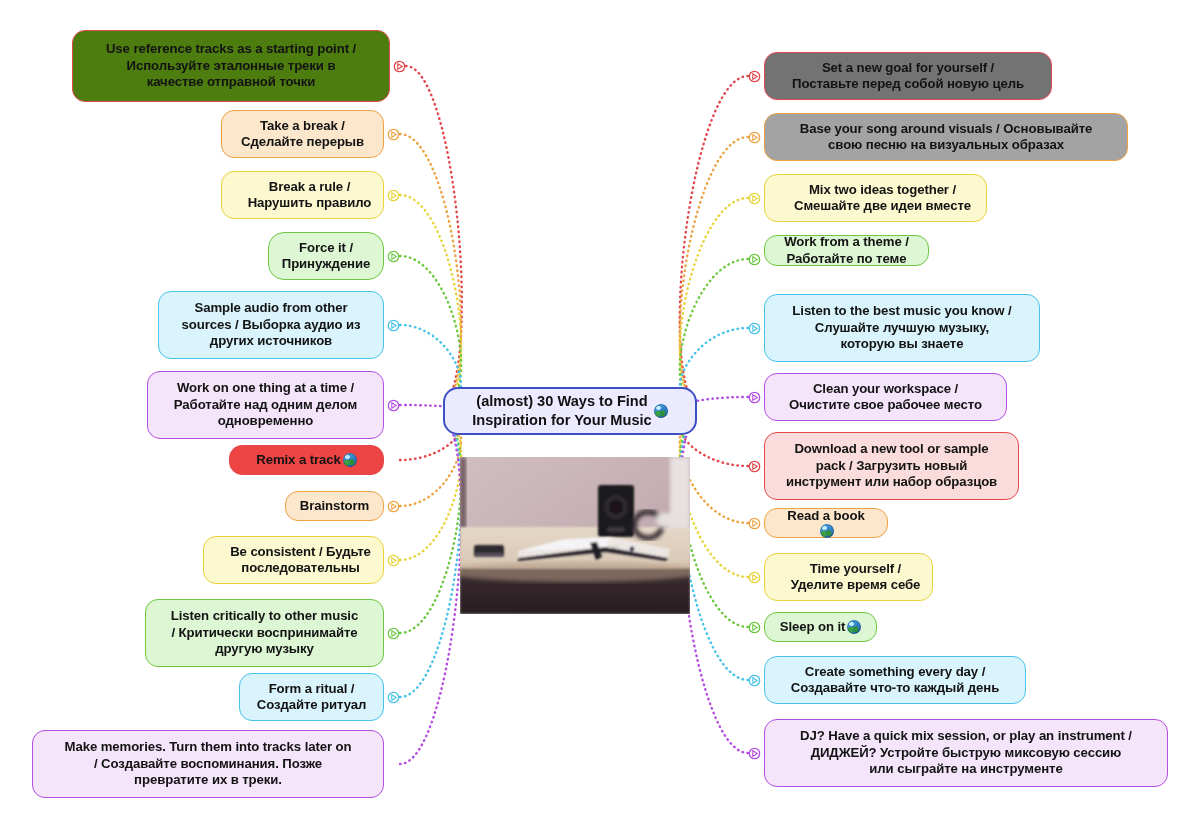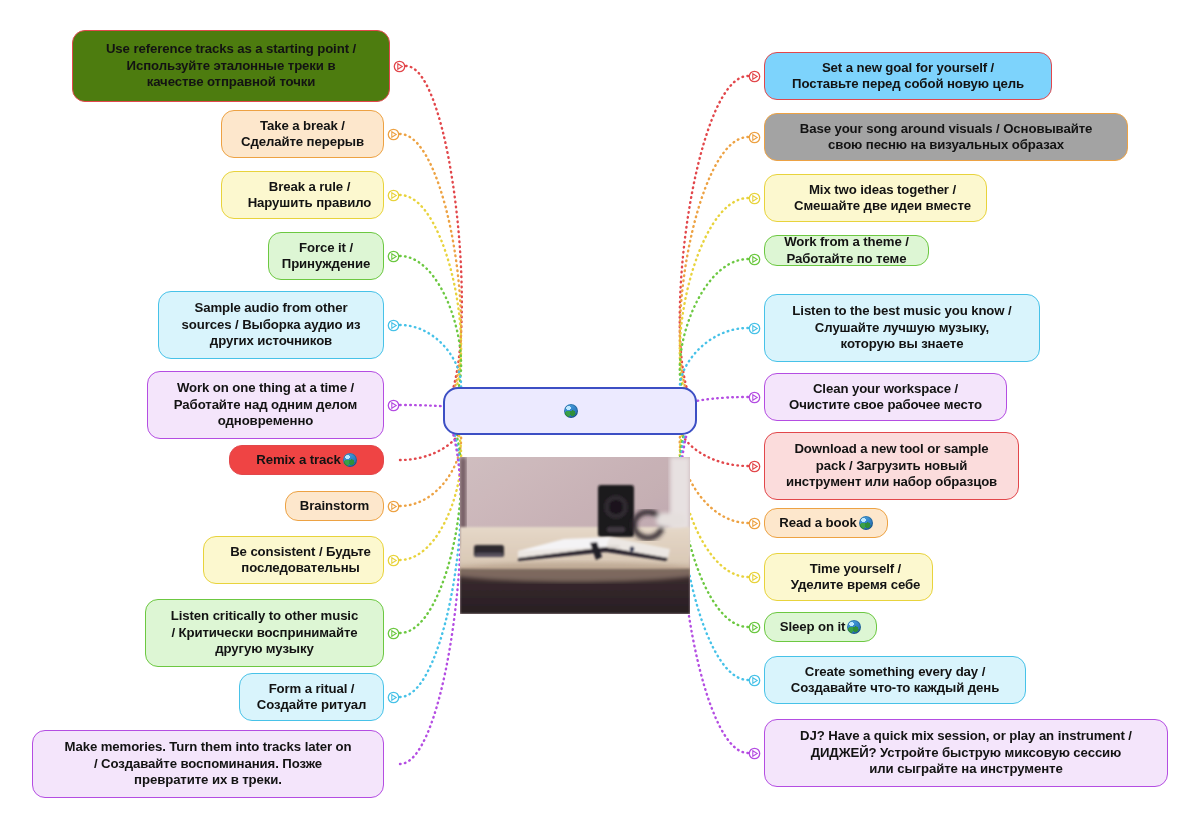--- a/index.html
+++ b/index.html
@@ -135,21 +135,21 @@
         </svg>
       </div>
       <div class="node c-yellow" style="left: 221px; top: 171px; width: 163px; height: 48px; background: rgb(252, 248, 207); border-color: rgb(232, 211, 60);"><span>Break a rule /
 Нарушить правило</span></div>
       <div class="marker" style="left: 387px; top: 188.5px;">
         <svg width="13" height="13" viewBox="0 0 13 13">
           <circle cx="6.5" cy="6.5" r="5.2" fill="none" stroke="#e8d33c" stroke-width="1.3"></circle>
           <path d="M4.8 3.8 L9.2 6.5 L4.8 9.2 Z" fill="none" stroke="#e8d33c" stroke-width="1.1"></path>
         </svg>
       </div>
-      <div class="node c-green" style="left: 268px; top: 232px; width: 116px; height: 48px; background: rgb(221, 246, 212); border-color: rgb(108, 200, 65);"><span>Force it /
+      <div class="node c-green" style="left: 268px; top: 232px; width: 116px; height: 48px; background: rgb(221, 246, 212); border-color: rgb(108, 200, 65); border-radius: 16px;"><span>Force it /
 Принуждение</span></div>
       <div class="marker" style="left: 387px; top: 249.5px;">
         <svg width="13" height="13" viewBox="0 0 13 13">
           <circle cx="6.5" cy="6.5" r="5.2" fill="none" stroke="#6cc841" stroke-width="1.3"></circle>
           <path d="M4.8 3.8 L9.2 6.5 L4.8 9.2 Z" fill="none" stroke="#6cc841" stroke-width="1.1"></path>
         </svg>
       </div>
       <div class="node c-cyan" style="left: 158px; top: 291px; width: 226px; height: 68px; background: rgb(217, 244, 252); border-color: rgb(71, 194, 232);"><span>Sample audio from other
 sources / Выборка аудио из
 других источников</span></div>
@@ -199,21 +199,21 @@
         <svg width="13" height="13" viewBox="0 0 13 13">
           <circle cx="6.5" cy="6.5" r="5.2" fill="none" stroke="#47c2e8" stroke-width="1.3"></circle>
           <path d="M4.8 3.8 L9.2 6.5 L4.8 9.2 Z" fill="none" stroke="#47c2e8" stroke-width="1.1"></path>
         </svg>
       </div>
       <div class="node c-purple" style="left: 32px; top: 730px; width: 352px; height: 68px; background: rgb(244, 229, 251); border-color: rgb(180, 77, 226);"><span>Make memories. Turn them into tracks later on
 / Создавайте воспоминания. Позже
 превратите их в треки.</span></div>
     </div>
   <div id="right-col">
-      <div class="node c-red" style="left: 764px; top: 52px; width: 288px; height: 48px; background: #7dd3fc; border-color: rgb(226, 71, 75);"><span>Set a new goal for yourself /
+      <div class="node c-red" style="left: 764px; top: 52px; width: 288px; height: 48px; background: #737373; border-color: rgb(226, 71, 75);"><span>Set a new goal for yourself /
 Поставьте перед собой новую цель</span></div>
       <div class="marker" style="left: 748px; top: 69.5px;">
         <svg width="13" height="13" viewBox="0 0 13 13">
           <circle cx="6.5" cy="6.5" r="5.2" fill="none" stroke="#e2474b" stroke-width="1.3"></circle>
           <path d="M4.8 3.8 L9.2 6.5 L4.8 9.2 Z" fill="none" stroke="#e2474b" stroke-width="1.1"></path>
         </svg>
       </div>
       <div class="node c-orange" style="left: 764px; top: 113px; width: 364px; height: 48px; background: #a3a3a3; border-color: rgb(237, 162, 67);"><span>Base your song around visuals / Основывайте
 свою песню на визуальных образах</span></div>
       <div class="marker" style="left: 748px; top: 130.5px;">
@@ -257,21 +257,21 @@
       </div>
       <div class="node c-red" style="left: 764px; top: 432px; width: 255px; height: 68px; background: rgb(251, 220, 220); border-color: rgb(226, 71, 75);"><span>Download a new tool or sample
 pack / Загрузить новый
 инструмент или набор образцов</span></div>
       <div class="marker" style="left: 748px; top: 459.5px;">
         <svg width="13" height="13" viewBox="0 0 13 13">
           <circle cx="6.5" cy="6.5" r="5.2" fill="none" stroke="#e2474b" stroke-width="1.3"></circle>
           <path d="M4.8 3.8 L9.2 6.5 L4.8 9.2 Z" fill="none" stroke="#e2474b" stroke-width="1.1"></path>
         </svg>
       </div>
-      <div class="node c-orange" style="left: 764px; top: 508px; width: 124px; height: 30px; background: rgb(253, 231, 204); border-color: rgb(237, 162, 67);"><span>Read a book</span><span class="globe"></span></div>
+      <div class="node c-orange" style="left: 764px; top: 508px; width: 124px; height: 30px; background: rgb(253, 231, 204); border-color: rgb(237, 162, 67); flex-direction: column;"><span>Read a book</span><span class="globe"></span></div>
       <div class="marker" style="left: 748px; top: 516.5px;">
         <svg width="13" height="13" viewBox="0 0 13 13">
           <circle cx="6.5" cy="6.5" r="5.2" fill="none" stroke="#eda243" stroke-width="1.3"></circle>
           <path d="M4.8 3.8 L9.2 6.5 L4.8 9.2 Z" fill="none" stroke="#eda243" stroke-width="1.1"></path>
         </svg>
       </div>
       <div class="node c-yellow" style="left: 764px; top: 553px; width: 169px; height: 48px; background: rgb(252, 248, 207); border-color: rgb(232, 211, 60);"><span>Time yourself /
 Уделите время себе</span></div>
       <div class="marker" style="left: 748px; top: 570.5px;">
         <svg width="13" height="13" viewBox="0 0 13 13">
@@ -299,21 +299,22 @@
 или сыграйте на инструменте</span></div>
       <div class="marker" style="left: 748px; top: 746.5px;">
         <svg width="13" height="13" viewBox="0 0 13 13">
           <circle cx="6.5" cy="6.5" r="5.2" fill="none" stroke="#b44de2" stroke-width="1.3"></circle>
           <path d="M4.8 3.8 L9.2 6.5 L4.8 9.2 Z" fill="none" stroke="#b44de2" stroke-width="1.1"></path>
         </svg>
       </div>
     </div>
 
   <div class="central" id="central-node" style="left: 443px; top: 387px; width: 254px; height: 48px; background: rgb(236, 234, 255); border-color: rgb(60, 79, 196);">
-    <span class="globe"></span>
+    <span>(almost) 30 Ways to Find
+Inspiration for Your Music</span><span class="globe"></span>
   </div>
 
   <div class="photo" id="center-photo" style="left: 460px; top: 457px; width: 230px; height: 157px;">
     <svg class="photo-inner" viewBox="0 0 230 157" preserveAspectRatio="none">
       <defs>
         <linearGradient id="wall" x1="0" y1="0" x2="1" y2="1">
           <stop offset="0%" stop-color="#d9c6c6"></stop>
           <stop offset="55%" stop-color="#cdb6b9"></stop>
           <stop offset="100%" stop-color="#b79fa8"></stop>
         </linearGradient>

